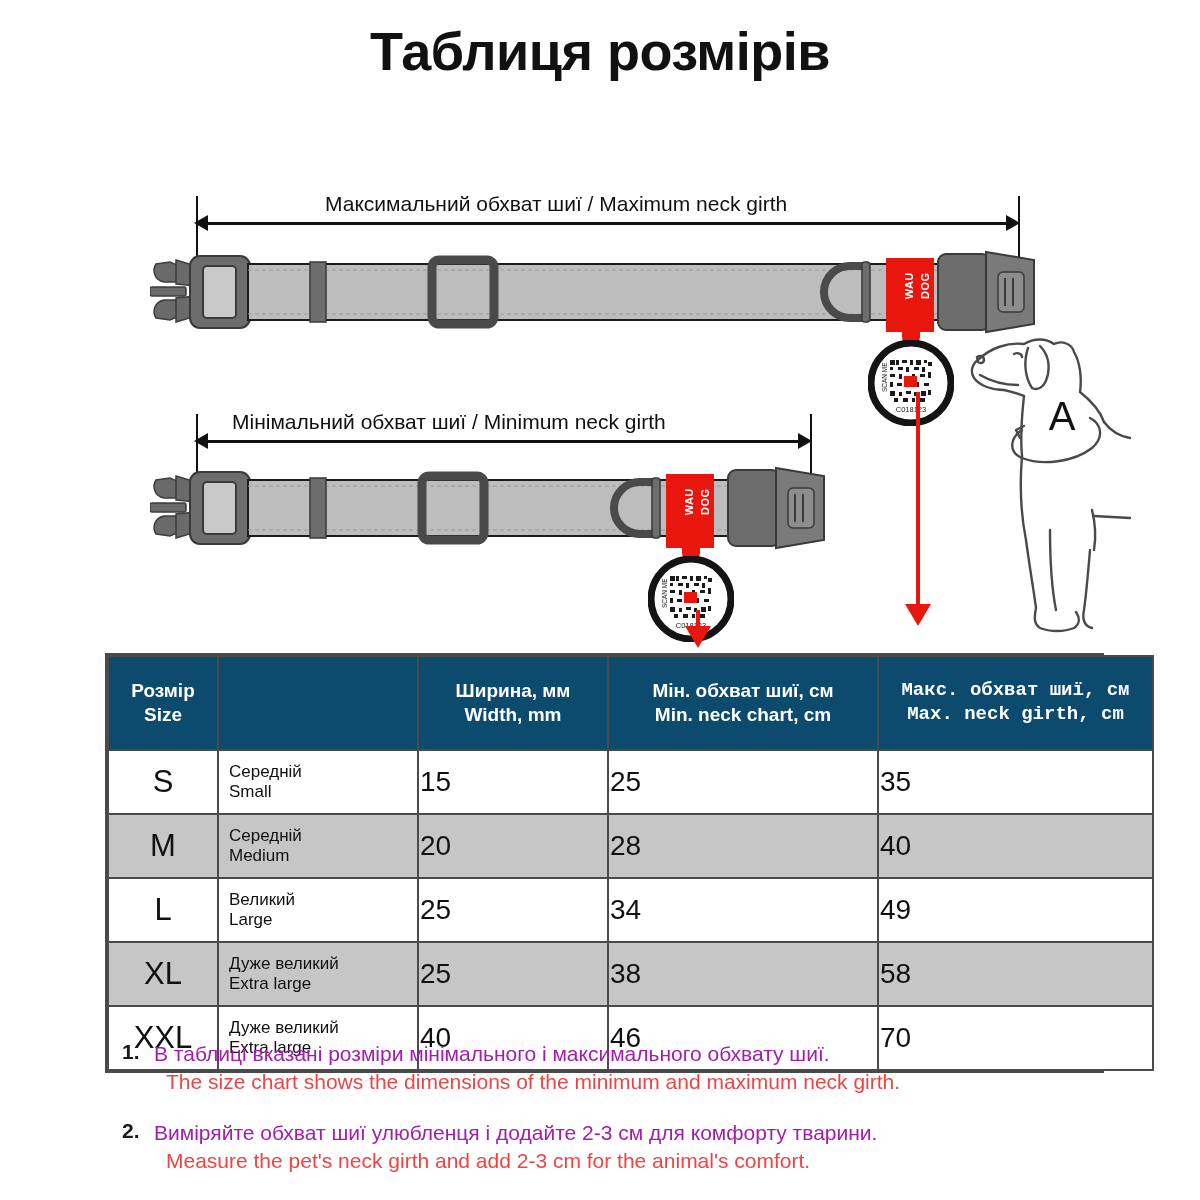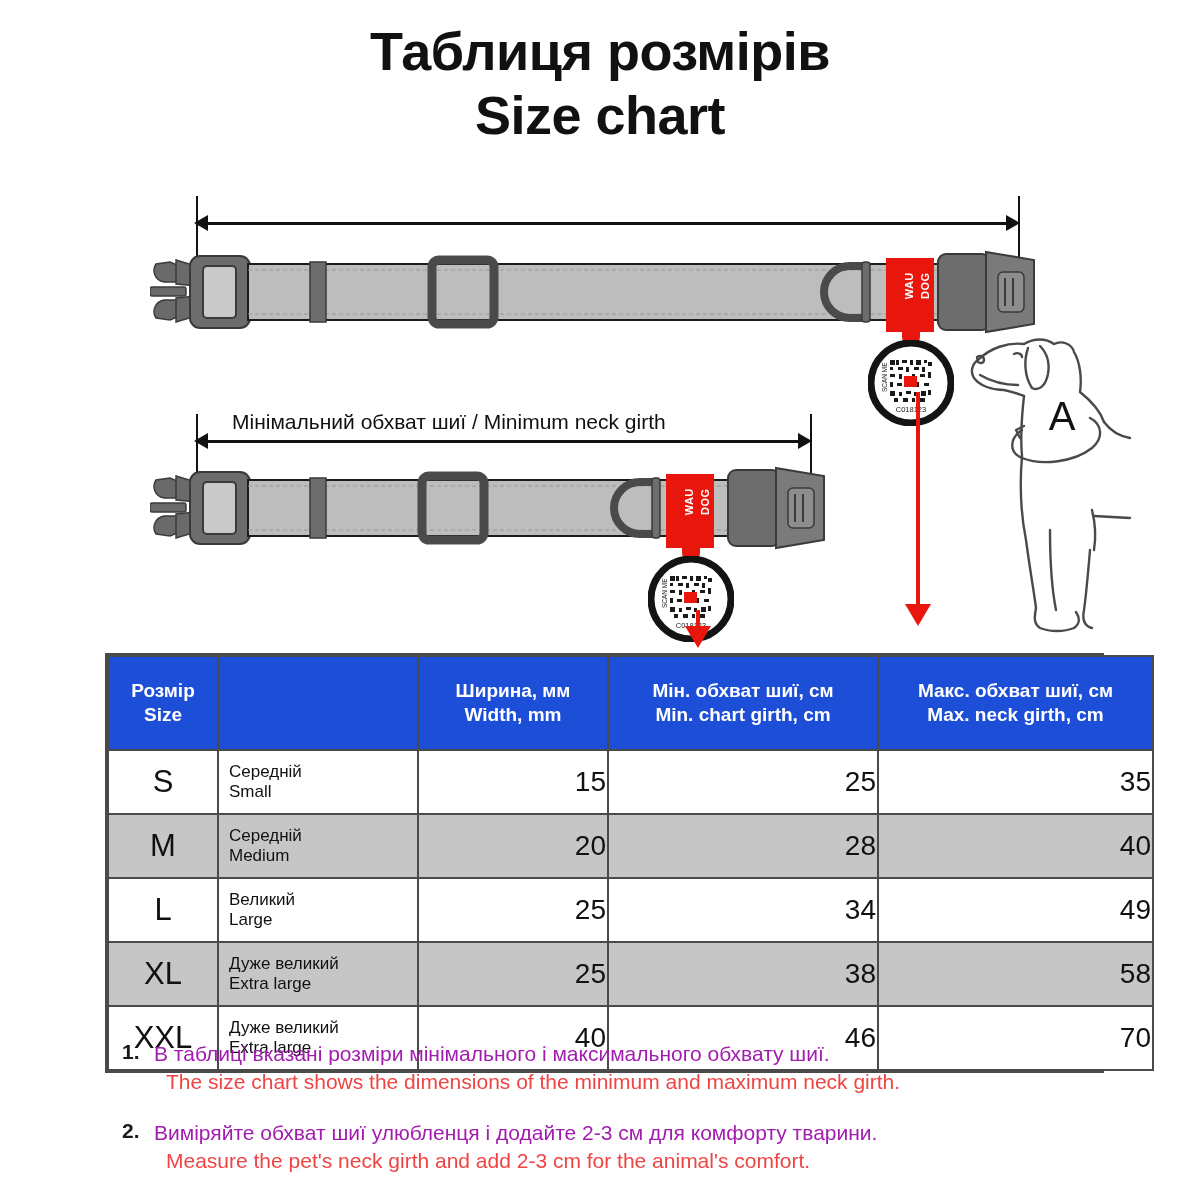--- a/index.html
+++ b/index.html
@@ -52,36 +52,36 @@
   }
 
   
   .table{
     position:absolute;left:105px;top:653px;width:995px;
     border:2px solid #4a4a4a;border-collapse:collapse;
   }
   table{border-collapse:collapse;width:100%;table-layout:fixed;}
   th,td{border:2px solid #4a4a4a;}
   thead th{
-    background:#1d4ed8;color:#ffffff;font-weight:bold;
+    background:#0c4a6e;color:#ffffff;font-weight:bold;
     font-size:19px;line-height:1.25;text-align:center;padding:10px 4px;
     height:72px;vertical-align:middle;
   }
   .hdr-size{width:100px;}
   .hdr-desc{width:190px;}
   .hdr-width{width:180px;margin-left:44px;}
   .hdr-min{width:260px;}
-  .hdr-max{width:265px;}
+  .hdr-max{width:265px;font-family:Liberation Mono, monospace;}
   tbody td{
     font-size:16px;height:60px;vertical-align:middle;background:#ffffff;
   }
   tbody tr.alt td{background:#c6c6c6;}
   td.c-size{text-align:center;font-size:31px;font-weight:400;color:#111;}
   td.c-desc{padding-left:10px;font-size:17px;line-height:1.2;color:#111;}
-  td.c-num{text-align:right;font-size:28px;color:#111;}
+  td.c-num{text-align:left;font-size:28px;color:#111;}
 
   
   .notes{position:absolute;left:122px;top:1040px;width:1000px;}
   .note{margin-bottom:22px;position:relative;padding-left:32px;}
   .note-num{position:absolute;left:0;top:0;font-weight:bold;font-size:21px;}
   .note-l1{font-size:21px;line-height:1.35;color:#a21caf;}
   .note-l2{font-size:21px;line-height:1.35;color:#ef4444;margin-left:12px;}
 
   
   .wau-label{
@@ -93,23 +93,23 @@
     transform:rotate(-90deg);transform-origin:center center;white-space:nowrap;
   }
 </style>
 </head>
 <body>
 
 <div class="page">
 
   <div class="title-block">
     <div class="title-ua">Таблиця розмірів</div>
-    <div class="title-en">Size chart</div>
   </div>
 
+  <div class="dim-label" style="left:325px;top:192px;">Максимальний обхват шиї / Maximum neck girth</div>
   <div class="tick" style="left:196px;top:196px;height:62px;"></div>
   <div class="tick" style="left:1018px;top:196px;height:62px;"></div>
   <div class="dim-line" style="left:206px;top:222px;width:806px;"></div>
   <div class="arrow-head arrow-left" style="left:194px;top:215px;"></div>
   <div class="arrow-head arrow-right" style="left:1006px;top:215px;"></div>
 
   <svg class="collar" style="left:150px;top:246px;" width="890" height="100" viewBox="0 0 890 100">
 
     <g fill="#6a6a6a" stroke="#3d3d3d" stroke-width="1.5">
       <path d="M6 18 C 2 24, 4 34, 14 36 L 34 36 L 34 22 L 20 16 Z"></path>
@@ -316,21 +316,21 @@
             <div>Розмір</div>
             <div>Size</div>
           </th>
           <th class="hdr-desc"></th>
           <th class="hdr-width">
             <div>Ширина, мм</div>
             <div>Width, mm</div>
           </th>
           <th class="hdr-min">
             <div>Мін. обхват шиї, см</div>
-            <div>Min. chart girth, cm</div>
+            <div>Min. neck chart, cm</div>
           </th>
           <th class="hdr-max">
             <div>Макс. обхват шиї, см</div>
             <div>Max. neck girth, cm</div>
           </th>
         </tr>
       </thead>
       <tbody id="table-body">
           <tr>
             <td class="c-size">S</td>

